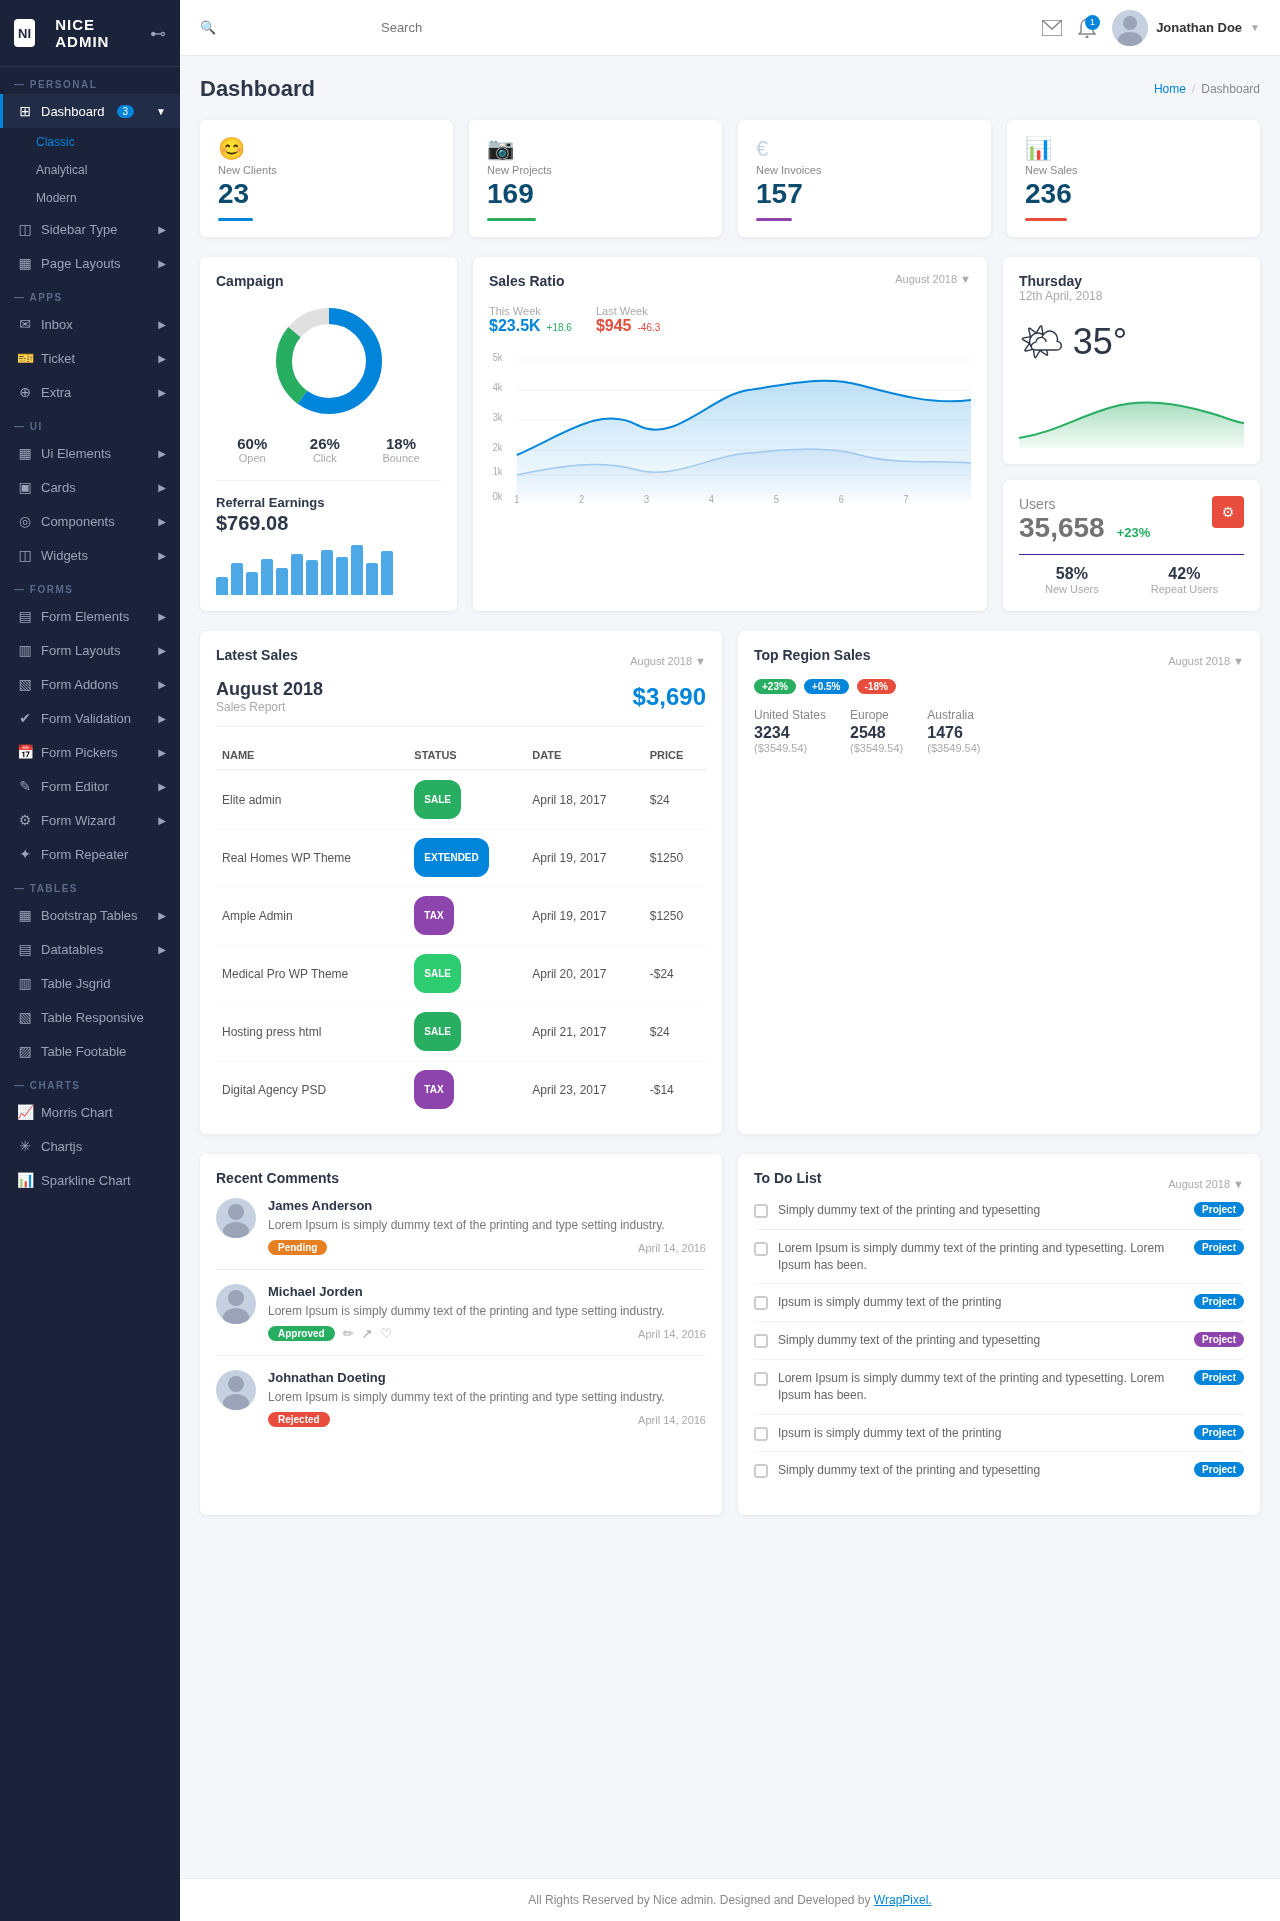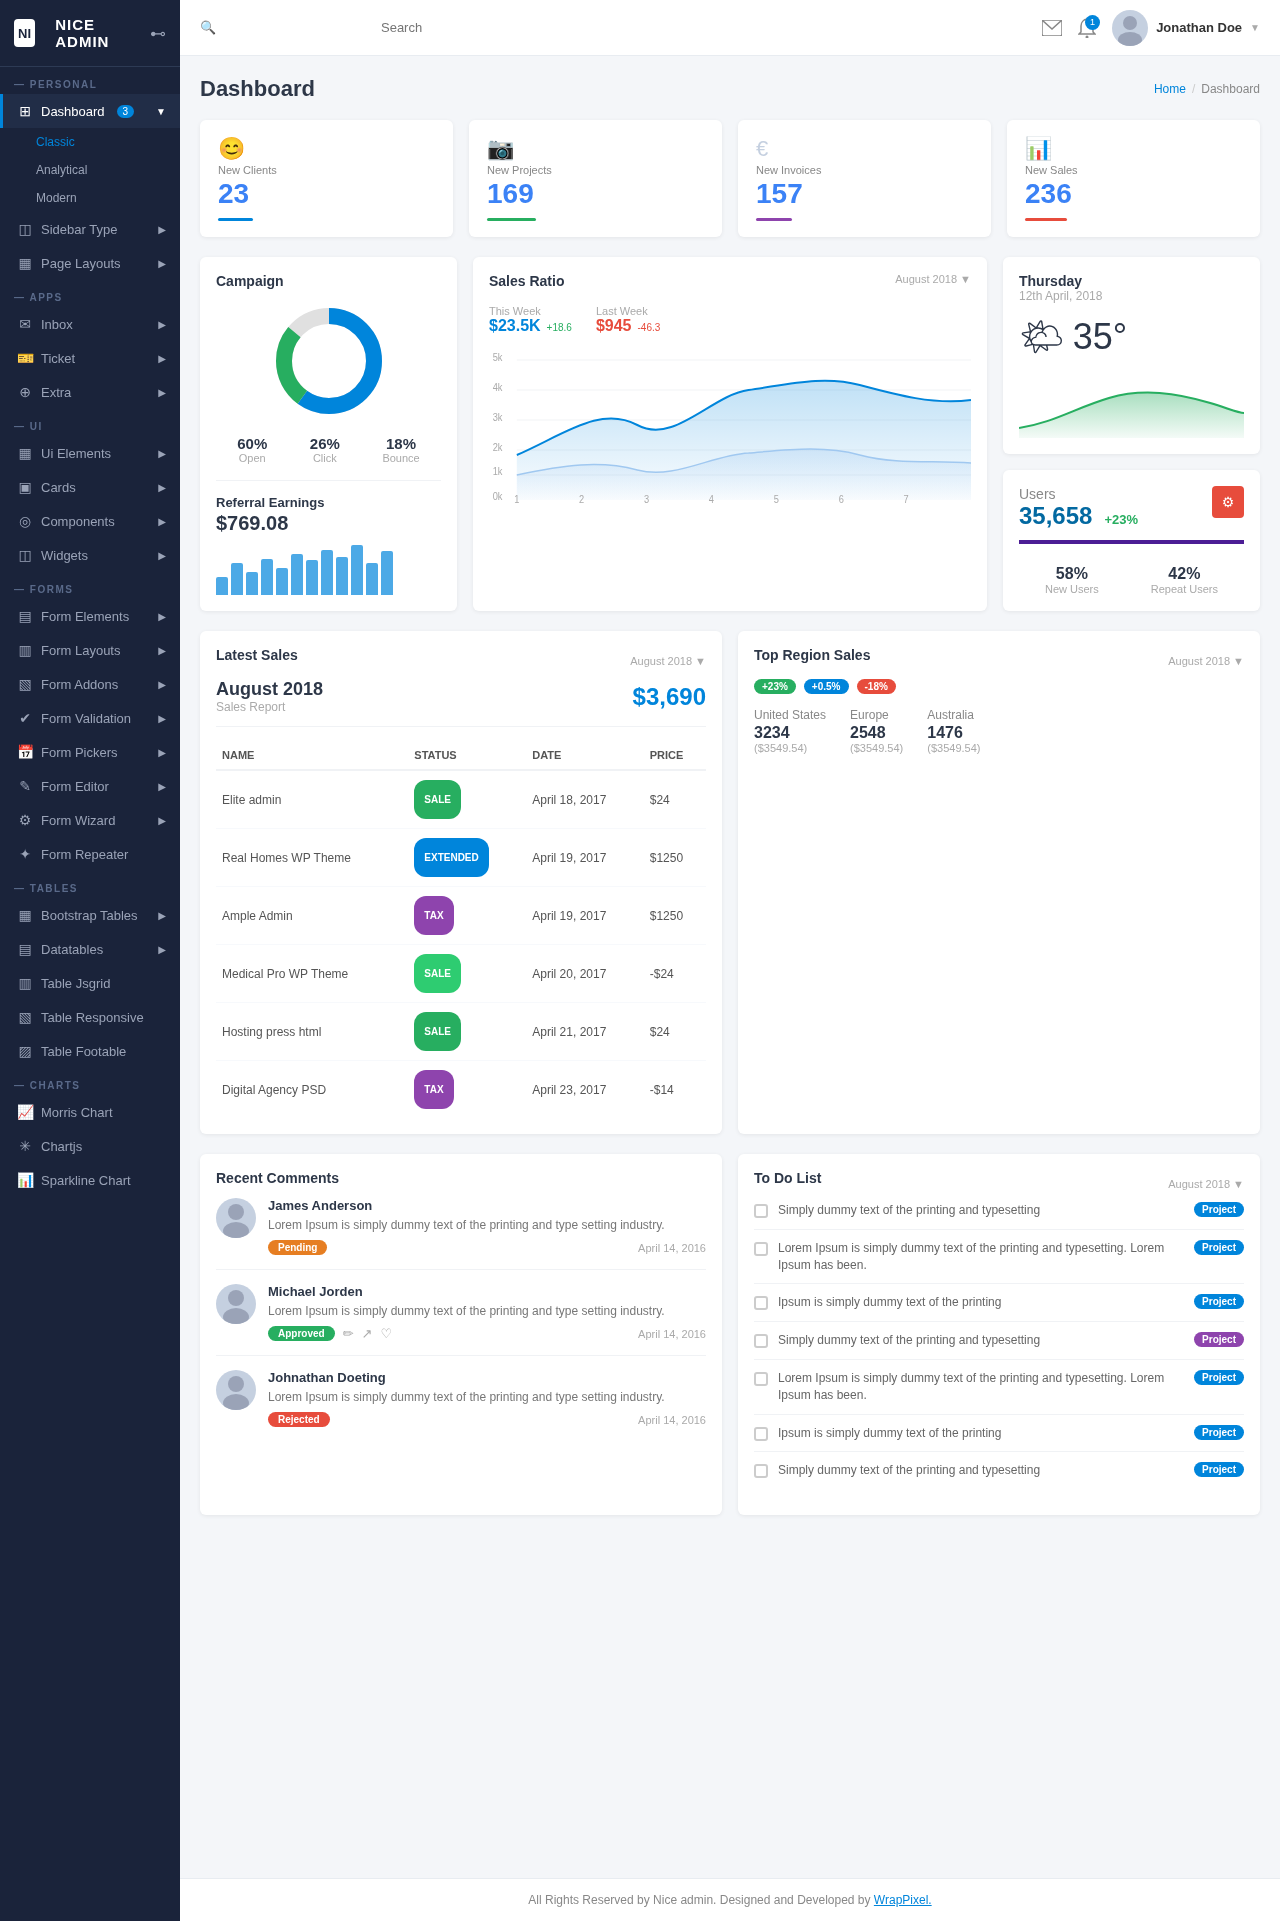--- a/index.html
+++ b/index.html
@@ -44,21 +44,21 @@
     .page-title { font-size: 22px; font-weight: 700; color: #2d3748; }
     .breadcrumb { display: flex; align-items: center; gap: 6px; font-size: 12px; color: #888; }
     .breadcrumb-sep { color: #ccc; }
     .breadcrumb-link { color: #0085db; }
 
     
     .stats-row { display: grid; grid-template-columns: repeat(4, 1fr); gap: 16px; margin-bottom: 20px; }
     .stat-card { background: #fff; border-radius: 6px; padding: 16px 18px; display: flex; align-items: center; justify-content: space-between; box-shadow: 0 1px 4px rgba(0,0,0,0.07); }
     .stat-info { display: flex; flex-direction: column; gap: 2px; }
     .stat-label { font-size: 11px; color: #888; }
-    .stat-value { font-size: 28px; font-weight: 700; color: #3b82f6; }
+    .stat-value { font-size: 28px; font-weight: 700; color: #0c4a6e; }
     .stat-bar { height: 3px; border-radius: 2px; margin-top: 6px; }
     .stat-icon { font-size: 22px; color: #c5d0e0; }
 
     
     .row2 { display: grid; grid-template-columns: 1fr 2fr 1fr; gap: 16px; margin-bottom: 20px; }
     .card { background: #fff; border-radius: 6px; padding: 16px; box-shadow: 0 1px 4px rgba(0,0,0,0.07); }
     .card-title { font-size: 14px; font-weight: 700; color: #2d3748; margin-bottom: 12px; }
 
     
     .donut-wrap { display: flex; justify-content: center; margin: 8px 0 14px; }
@@ -143,24 +143,24 @@
     .todo-item:last-child { border-bottom: none; }
     .todo-check { width: 14px; height: 14px; border: 2px solid #ccc; border-radius: 3px; flex-shrink: 0; margin-top: 2px; }
     .todo-text { font-size: 12px; color: #666; flex: 1; line-height: 1.4; }
     .todo-badge { padding: 2px 8px; border-radius: 12px; font-size: 10px; font-weight: 700; flex-shrink: 0; margin-left: auto; }
     .tb-project { background: #0085db; color: #fff; }
     .tb-project2 { background: #8e44ad; color: #fff; }
 
     
     .users-header { display: flex; justify-content: space-between; align-items: flex-start; }
     .users-title { font-size: 14px; color: #888; }
-    .users-count { font-size: 24px; font-weight: 700; color: #0369a1; }
+    .users-count { font-size: 28px; font-weight: 700; color: #737373; }
     .users-growth { color: #27ae60; font-size: 13px; font-weight: 600; margin-left: 6px; }
     .users-gear { background: #e74c3c; color: #fff; width: 32px; height: 32px; border-radius: 4px; display: flex; align-items: center; justify-content: center; font-size: 14px; cursor: pointer; }
-    .users-split { display: flex; justify-content: space-around; margin-top: 10px; padding-top: 21px; border-top: 4px solid #4c1d95; }
+    .users-split { display: flex; justify-content: space-around; margin-top: 10px; padding-top: 10px; border-top: 1px solid #4c1d95; }
     .users-split-item { text-align: center; }
     .users-split-val { font-size: 16px; font-weight: 700; color: #2d3748; }
     .users-split-label { font-size: 11px; color: #aaa; }
 
     
     .line-chart-area { height: 160px; position: relative; overflow: hidden; }
 
     
     svg { display: block; }
 

